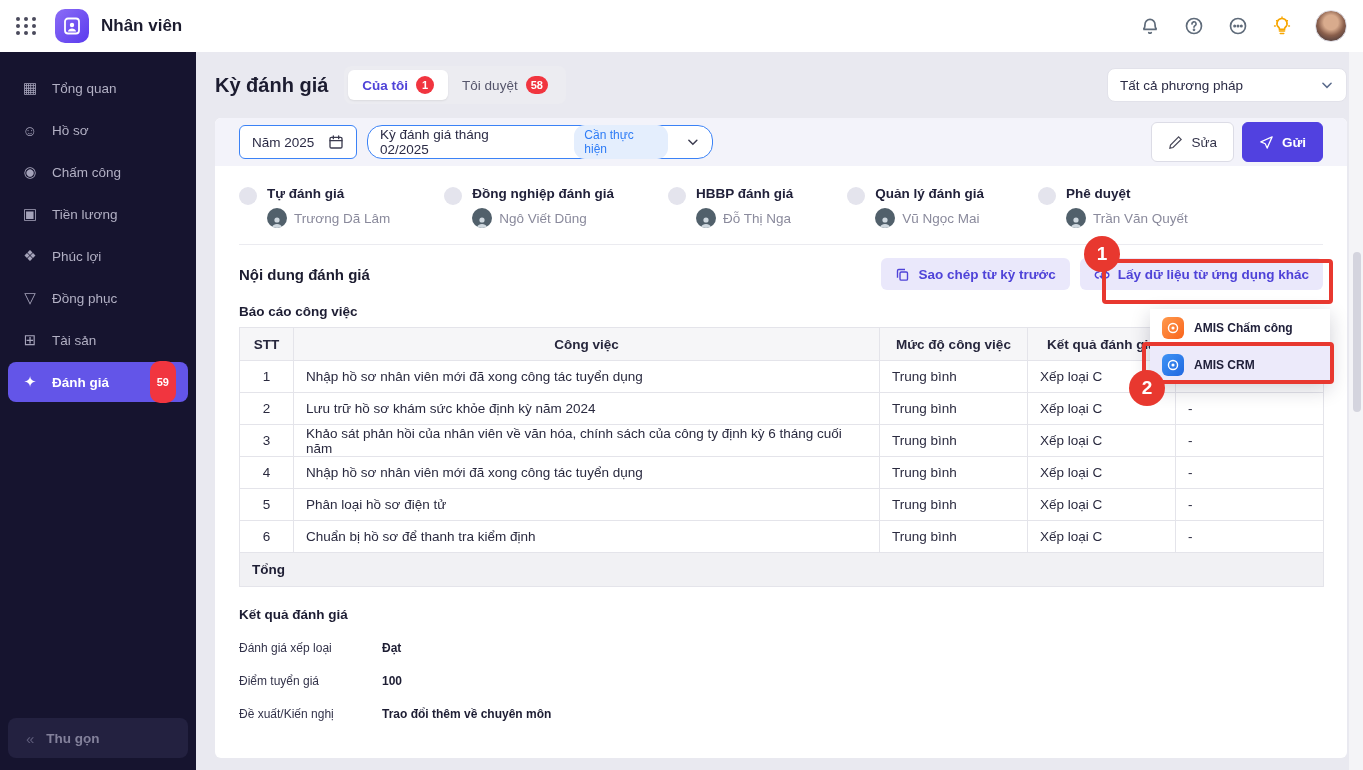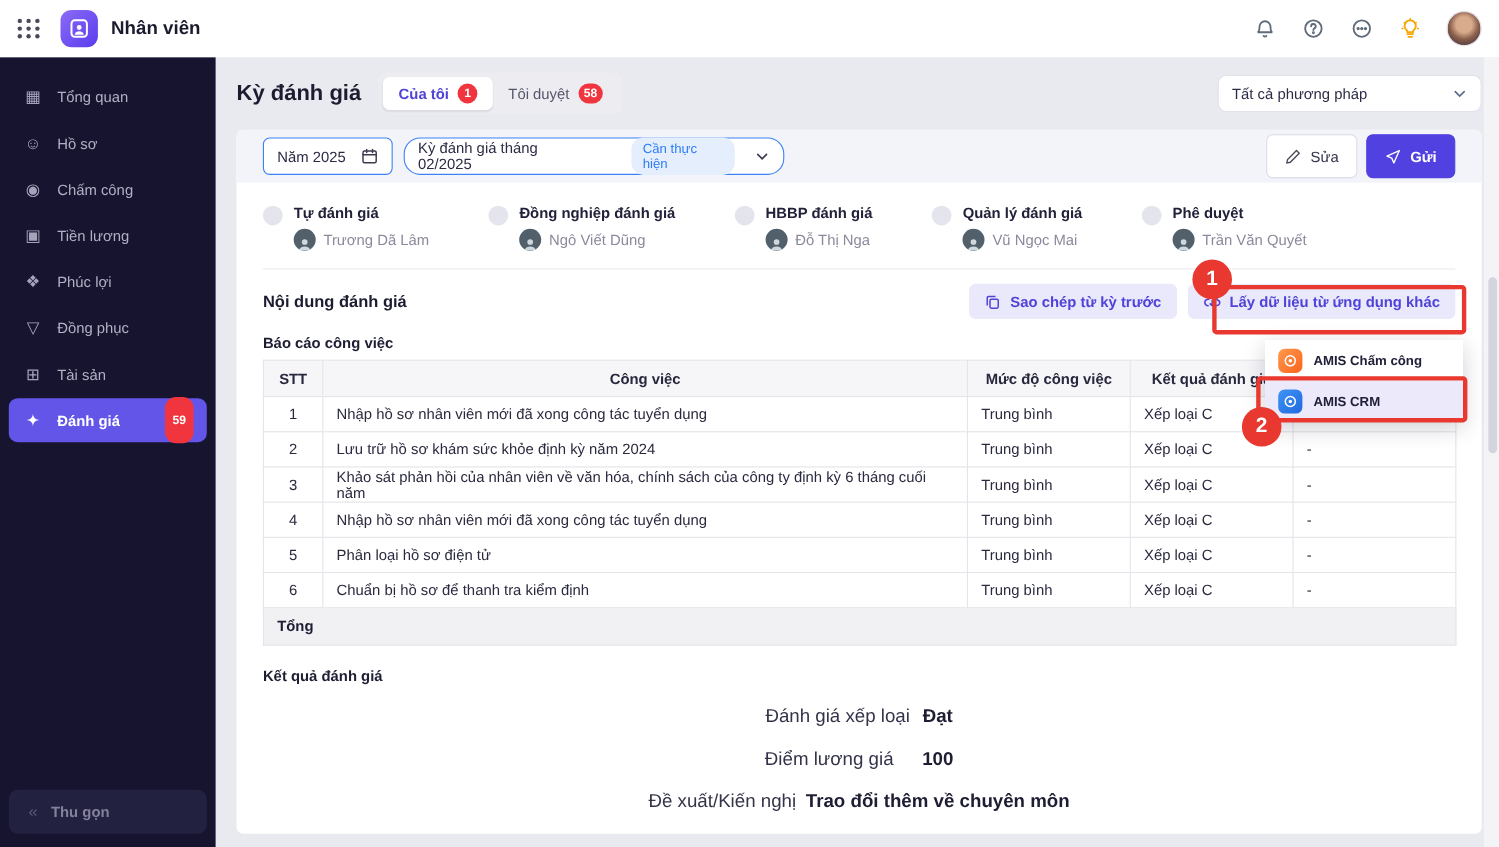--- a/index.html
+++ b/index.html
@@ -84,21 +84,21 @@
   .table-title { padding:2px 24px 8px; font-size:13.5px; font-weight:bold; color:#1d1d33; }
   table.report { margin:0 24px; width:1084px; border-collapse:collapse; table-layout:fixed; }
   table.report th { background:#f6f6f8; border:1px solid #e4e4ea; height:33px; font-size:13.5px;
     font-weight:bold; color:#27273d; font-weight:600; }
   table.report td { border:1px solid #e4e4ea; height:32px; font-size:13.5px; color:#2a2a3f; padding:0 12px; }
   table.report td.c { text-align:center; padding:0; }
   table.report tfoot td { background:#f1f1f4; font-weight:bold; color:#1d1d33; border:1px solid #e4e4ea; height:34px;}
 
   .results { padding:20px 24px 0; }
   .results-title { font-size:13.5px; font-weight:bold; color:#1d1d33; }
-  .result-row { display:flex; margin-top:19px; font-size:17px;justify-content:center; }
+  .result-row { display:flex; margin-top:19px; font-size:12px; }
   .result-label { width:143px; color:#33334a; }
   .result-value { font-weight:bold; color:#1d1d33; }
 
   
   .scroll-rail { position:absolute; right:0; top:52px; bottom:0; width:14px; background:#f4f4f7; z-index:5;}
   .scroll-thumb { position:absolute; right:2px; top:200px; width:8px; height:160px; border-radius:4px; background:#d4d4de;}
 
   
   .menu { position:absolute; left:1150px; top:309px; width:180px; background:#fff; border-radius:4px;
     box-shadow:0 6px 20px rgba(20,20,50,.20); z-index:50; padding:0; }
@@ -468,21 +468,21 @@
 
     <div class="results">
       <div class="results-title">Kết quả đánh giá</div>
 
         <div class="result-row">
           <div class="result-label">Đánh giá xếp loại</div>
           <div class="result-value">Đạt</div>
         </div>
 
         <div class="result-row">
-          <div class="result-label">Điểm lương giá</div>
+          <div class="result-label">Điểm tuyển giá</div>
           <div class="result-value">100</div>
         </div>
 
         <div class="result-row">
           <div class="result-label">Đề xuất/Kiến nghị</div>
           <div class="result-value">Trao đổi thêm về chuyên môn</div>
         </div>
       </div>
   </div>
 </div>

